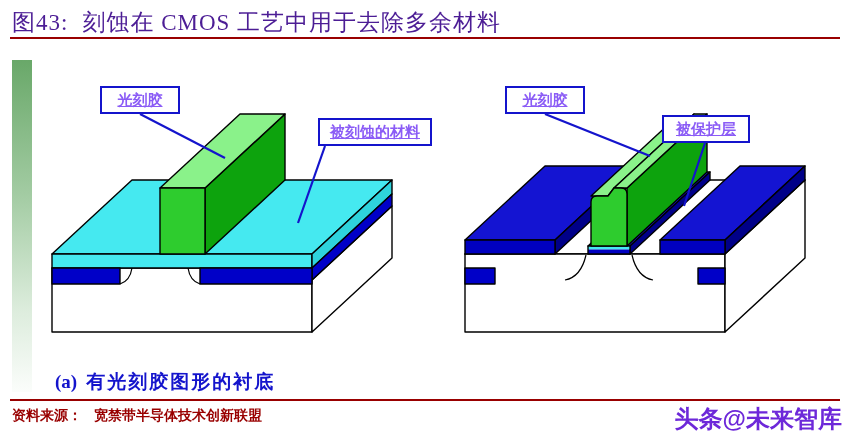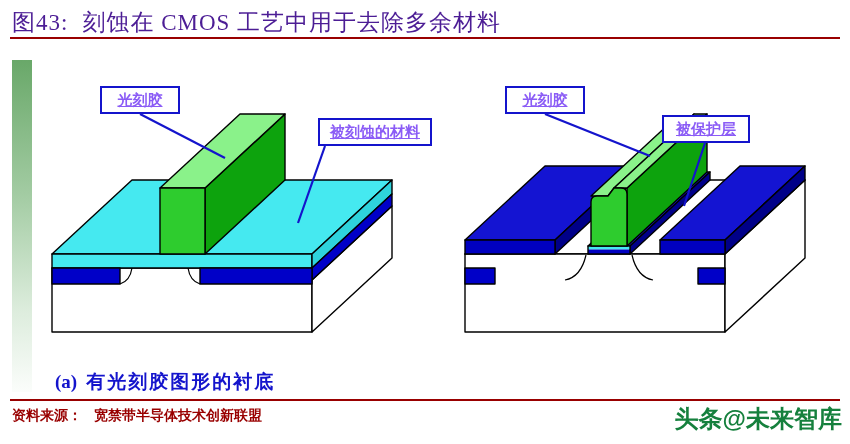--- a/index.html
+++ b/index.html
@@ -24,21 +24,21 @@
   .lb-b-prot{left:652px;top:57px;width:88px;height:28px;}
   .caption{position:absolute;color:#1414cc;font-weight:bold;font-size:19px;
     letter-spacing:2px;white-space:nowrap;}
   .caption .marker{letter-spacing:0;margin-right:9px;}
   .cap-a{left:45px;top:302px;margin-top:9px;}
   .cap-b{left:483px;top:290px;}
   .footer-rule{position:absolute;left:10px;top:399px;width:830px;height:2px;background:#990000;}
   .source-row{position:absolute;left:12px;top:407px;color:#990000;font-weight:bold;
     font-size:14px;white-space:nowrap;}
   .source-label{margin-right:12px;}
-  .watermark{position:absolute;right:8px;top:403px;color:#15803d;font-weight:bold;
+  .watermark{position:absolute;right:8px;top:403px;color:#6d28d9;font-weight:bold;
     font-size:24px;font-family:"Liberation Sans",sans-serif;white-space:nowrap;}
 </style>
 </head>
 <body>
 
 <div class="title-row">
   <span class="fig-no">图43:</span><span>刻蚀在 CMOS 工艺中用于去除多余材料</span>
 </div>
 <div class="title-rule"></div>
 

